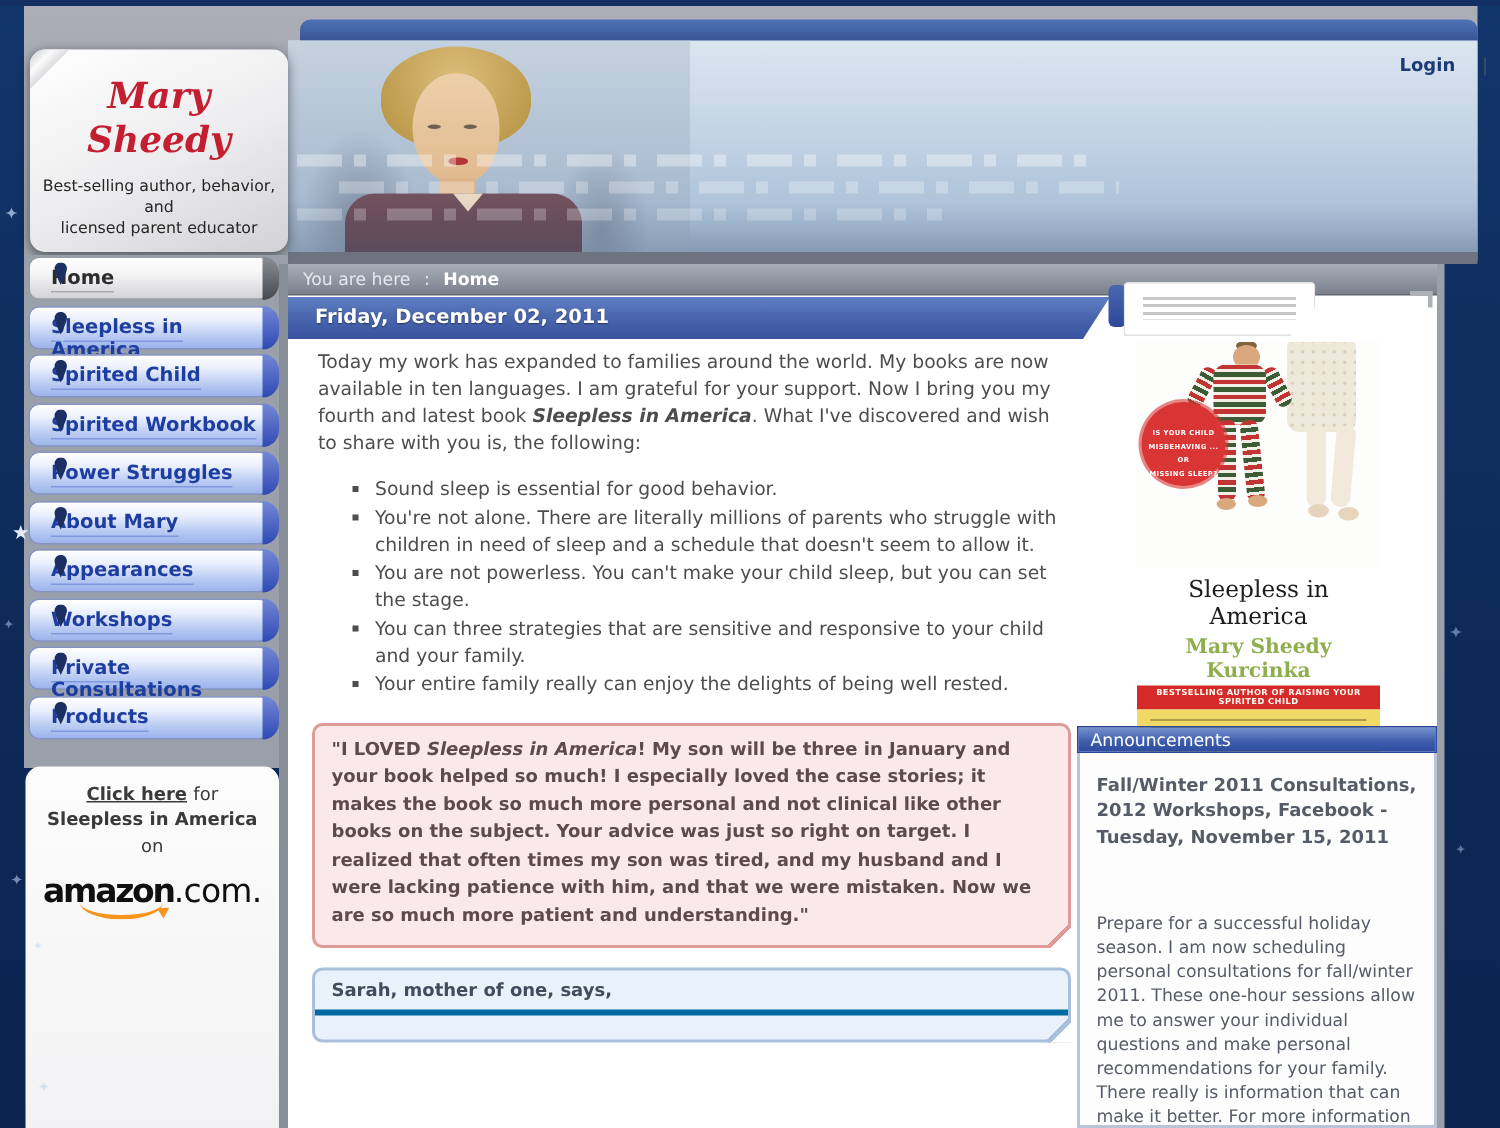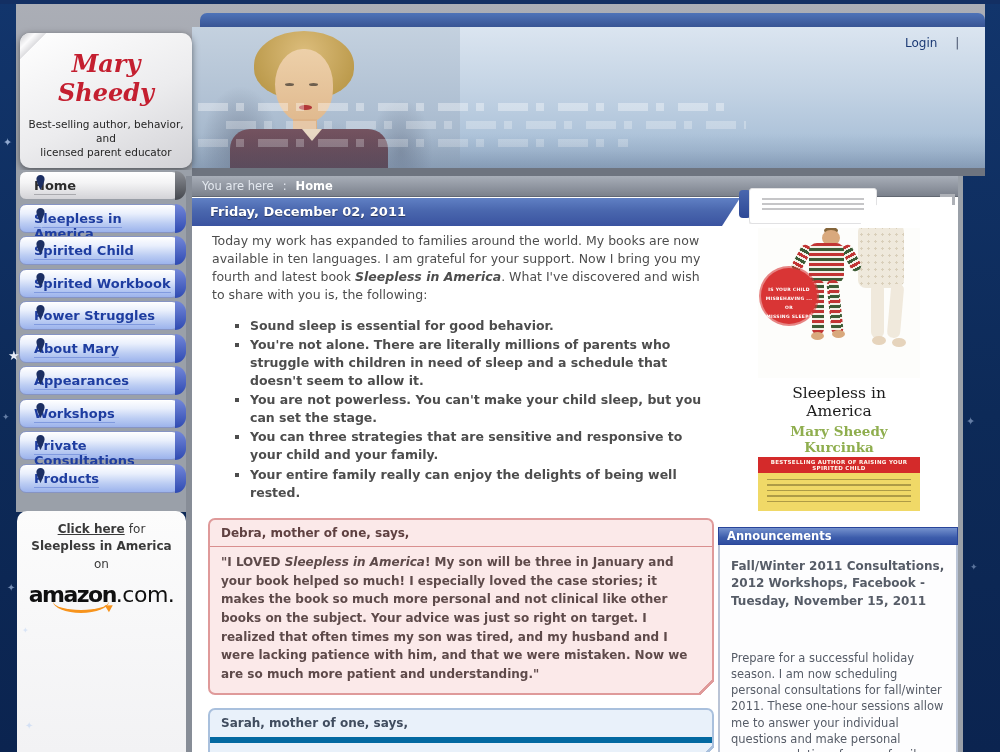--- a/index.html
+++ b/index.html
@@ -31,21 +31,21 @@
   .face { position:absolute; left:83px; top:22px; width:58px; height:74px;
           background:linear-gradient(180deg,#edd0a9,#e0b98e); border-radius:48% 48% 46% 52%; }
   .eye { position:absolute; width:9px; height:3px; background:#6e5f4e; border-radius:50%; top:34px; }
   .lips { position:absolute; left:24px; top:56px; width:13px; height:5px; background:#b23838; border-radius:45%; }
   .neck { position:absolute; left:101px; top:92px; width:24px; height:16px; background:#ddb388; }
   .shoulders { position:absolute; left:38px; top:102px; width:158px; height:40px;
                background:linear-gradient(180deg,#745360,#5c3f4c); border-radius:20px 20px 0 0; }
   .collar { position:absolute; left:72px; top:0; width:0; height:0;
             border-left:10px solid transparent; border-right:10px solid transparent; border-top:12px solid #e9d9c4; }
   .login-bar { position:absolute; left:905px; top:36px; font-size:12px; }
-  .login-link { color:#1c3a75; font-weight:normal; }
+  .login-link { color:#1c3a75; font-weight:bold;margin-left:28px; }
   .login-sep { color:#44506a; margin-left:14px; }
   .banner-strip { position:absolute; left:192px; top:168px; width:793px; height:8px; background:#6e747f; }
 
   
   .logo-card { position:absolute; left:20px; top:33px; width:172px; height:135px;
                background:linear-gradient(155deg,#ffffff 0%,#ececee 55%,#d2d2d6 100%);
                border-radius:10px; box-shadow:0 2px 7px rgba(0,0,0,.5); }
   .logo-fold { position:absolute; left:0; top:0; width:30px; height:26px; border-radius:10px 0 0 0;
                background:linear-gradient(315deg,transparent 52%,#dddde0 54%,#fbfbfc 72%,#c8c8cc 100%); }
   .logo-name { margin-top:17px; text-align:center; font-family:"DejaVu Serif","Liberation Serif",serif;
@@ -108,34 +108,34 @@
             clip-path:polygon(0 0,100% 0,100% 45%,87% 100%,0 100%); }
   .ribbon .lines { margin:9px 12px; height:15px;
             background:repeating-linear-gradient(180deg,#c6c6c8 0 2px,transparent 2px 5px); }
   .corner-glyph { position:absolute; left:748px; top:18px; width:15px; height:11px;
                   border-top:3px solid #aeb1b7; border-right:3px solid #aeb1b7; }
 
   .left-col { position:absolute; left:16px; top:56px; width:506px; font-size:12.5px; color:#4d4d4d; line-height:1.45; }
   .left-col p { padding-left:4px; }
   .intro { margin-top:0; }
   .bi { font-weight:bold; font-style:italic; }
-  .bullets { margin:12px 0 0 42px;font-weight:bold; }
+  .bullets { margin:12px 0 0 42px; }
   .bullets li { list-style:square; margin-bottom:1px; color:#4d4d4d; }
 
   .tbox { position:relative; border-radius:7px; border-bottom-right-radius:0; margin-top:16px; font-size:12px; }
   .tbox .hd { padding:5px 11px 4px; font-weight:bold; }
   .tbox .bd { padding:6px 11px 10px; font-weight:bold; line-height:1.55; }
   .tbox .bd i { font-style:italic; }
   .tbox-red { background:#fbe9e9; border:2px solid #df9a9a; }
   .tbox-red .hd { color:#5f4141; border-bottom:1px solid #d98f8f; }
   .tbox-red .bd { color:#5e4a4a; }
   .tbox-red::after { content:''; position:absolute; right:-2px; bottom:-2px; width:16px; height:16px;
                      background:linear-gradient(135deg,transparent 0 44%,#df9a9a 44% 58%,#fff 58%); }
   .tbox-blue { background:#e9f1fa; border:2px solid #a9c0dd; margin-top:13px; }
-  .tbox-blue .hd { color:#414d5f; border-bottom:6px solid #0369a1; }
+  .tbox-blue .hd { color:#414d5f; border-bottom:4px solid #0369a1; }
   .tbox-blue .bd { color:#49556a; }
   .tbox-blue::after { content:''; position:absolute; right:-2px; bottom:-2px; width:16px; height:16px;
                       background:linear-gradient(135deg,transparent 0 44%,#a9c0dd 44% 58%,#fff 58%); }
 
   
   .book { position:absolute; left:566px; top:52px; width:162px; }
   .cover { position:relative; height:150px; background:#fdfdfb; overflow:hidden; }
   .girl-top { position:absolute; right:16px; top:-4px; width:46px; height:64px; background:#efe9dc; border-radius:8px;
               background-image:radial-gradient(#d9cfba 1px,transparent 1.4px); background-size:7px 7px; }
   .girl-leg { position:absolute; width:13px; height:54px; background:#f0e9dc; border-radius:5px 5px 6px 6px; top:56px; }
@@ -158,22 +158,22 @@
                  font-weight:bold; font-size:13.5px; color:#8fae4e; }
   .red-band { margin-top:2px; background:#d42a2a; color:#fff8ee; font-size:5.5px; font-weight:bold;
               text-align:center; padding:2px 0; letter-spacing:.3px; }
   .yellow-band { background:#f0d967; height:38px; padding:6px 9px; }
   .yellow-band .lines { height:100%; opacity:.65;
               background:repeating-linear-gradient(180deg,#8a7a35 0 1.5px,transparent 1.5px 5.5px); }
 
   
   .ann { position:absolute; left:526px; top:308px; width:240px; height:268px; overflow:hidden; }
   .ann-hd { height:18px; background:linear-gradient(180deg,#7592ce 0%,#3c5cab 60%,#2f4da0 100%);
-            border:1px solid #29459a; color:#fff; font-weight:bold; font-size:11.5px;
-            line-height:16px; padding-left:8px;margin-top:43px; }
+            border:1px solid #29459a; color:#fff; font-weight:normal; font-size:11.5px;
+            line-height:16px; padding-left:8px; }
   .ann-bd { border:2px solid #bac4d6; border-top:none; background:#fdfdfe; padding:13px 11px; height:250px; }
   .ann-title { font-weight:bold; font-size:12px; color:#565c67; line-height:1.45; cursor:default; }
   .ann-p1 { margin-top:40px; font-size:11.5px; color:#565c67; line-height:1.4; }
 </style>
 </head>
 <body>
 
 <div class="page">
   <div class="top-strip"></div>
   <div class="header-gray"></div>
@@ -309,21 +309,20 @@
       <p class="intro"><span>Today my work has expanded to families around the world.  My books are now available in ten languages.  I am grateful for your support.  Now I bring you my fourth and latest book </span><span class="bi">Sleepless in America</span><span>.  What I've discovered and wish to share with you is, the following:</span></p>
       <ul class="bullets">
         <li>Sound sleep is essential for good behavior.</li>
         <li>You're not alone. There are literally millions of parents who struggle with children in need of sleep and a schedule that doesn't seem to allow it.</li>
         <li>You are not powerless.  You can't make your child sleep, but you can set the stage.</li>
         <li>You can three strategies that are sensitive and responsive to your child and your family.</li>
         <li>Your entire family really can enjoy the delights of being well rested.</li>
       </ul>
 
       <div class="tbox tbox-red">
-        <div class="hd">Debra, mother of one, says,</div>
         <div class="bd"><span>"I LOVED </span><i>Sleepless in America</i><span>!  My son will be three in January and your book helped so much!  I especially loved the case stories; it makes the book so much more personal and not clinical like other books on the subject.  Your advice was just so right on target.  I realized that often times my son was tired, and my husband and I were lacking patience with him, and that we were mistaken.  Now we are so much more patient and understanding."</span></div>
       </div>
 
       <div class="tbox tbox-blue">
         <div class="hd">Sarah, mother of one, says,</div>
         <div class="bd"></div>
       </div>
     </div>
 
     <div class="book">

